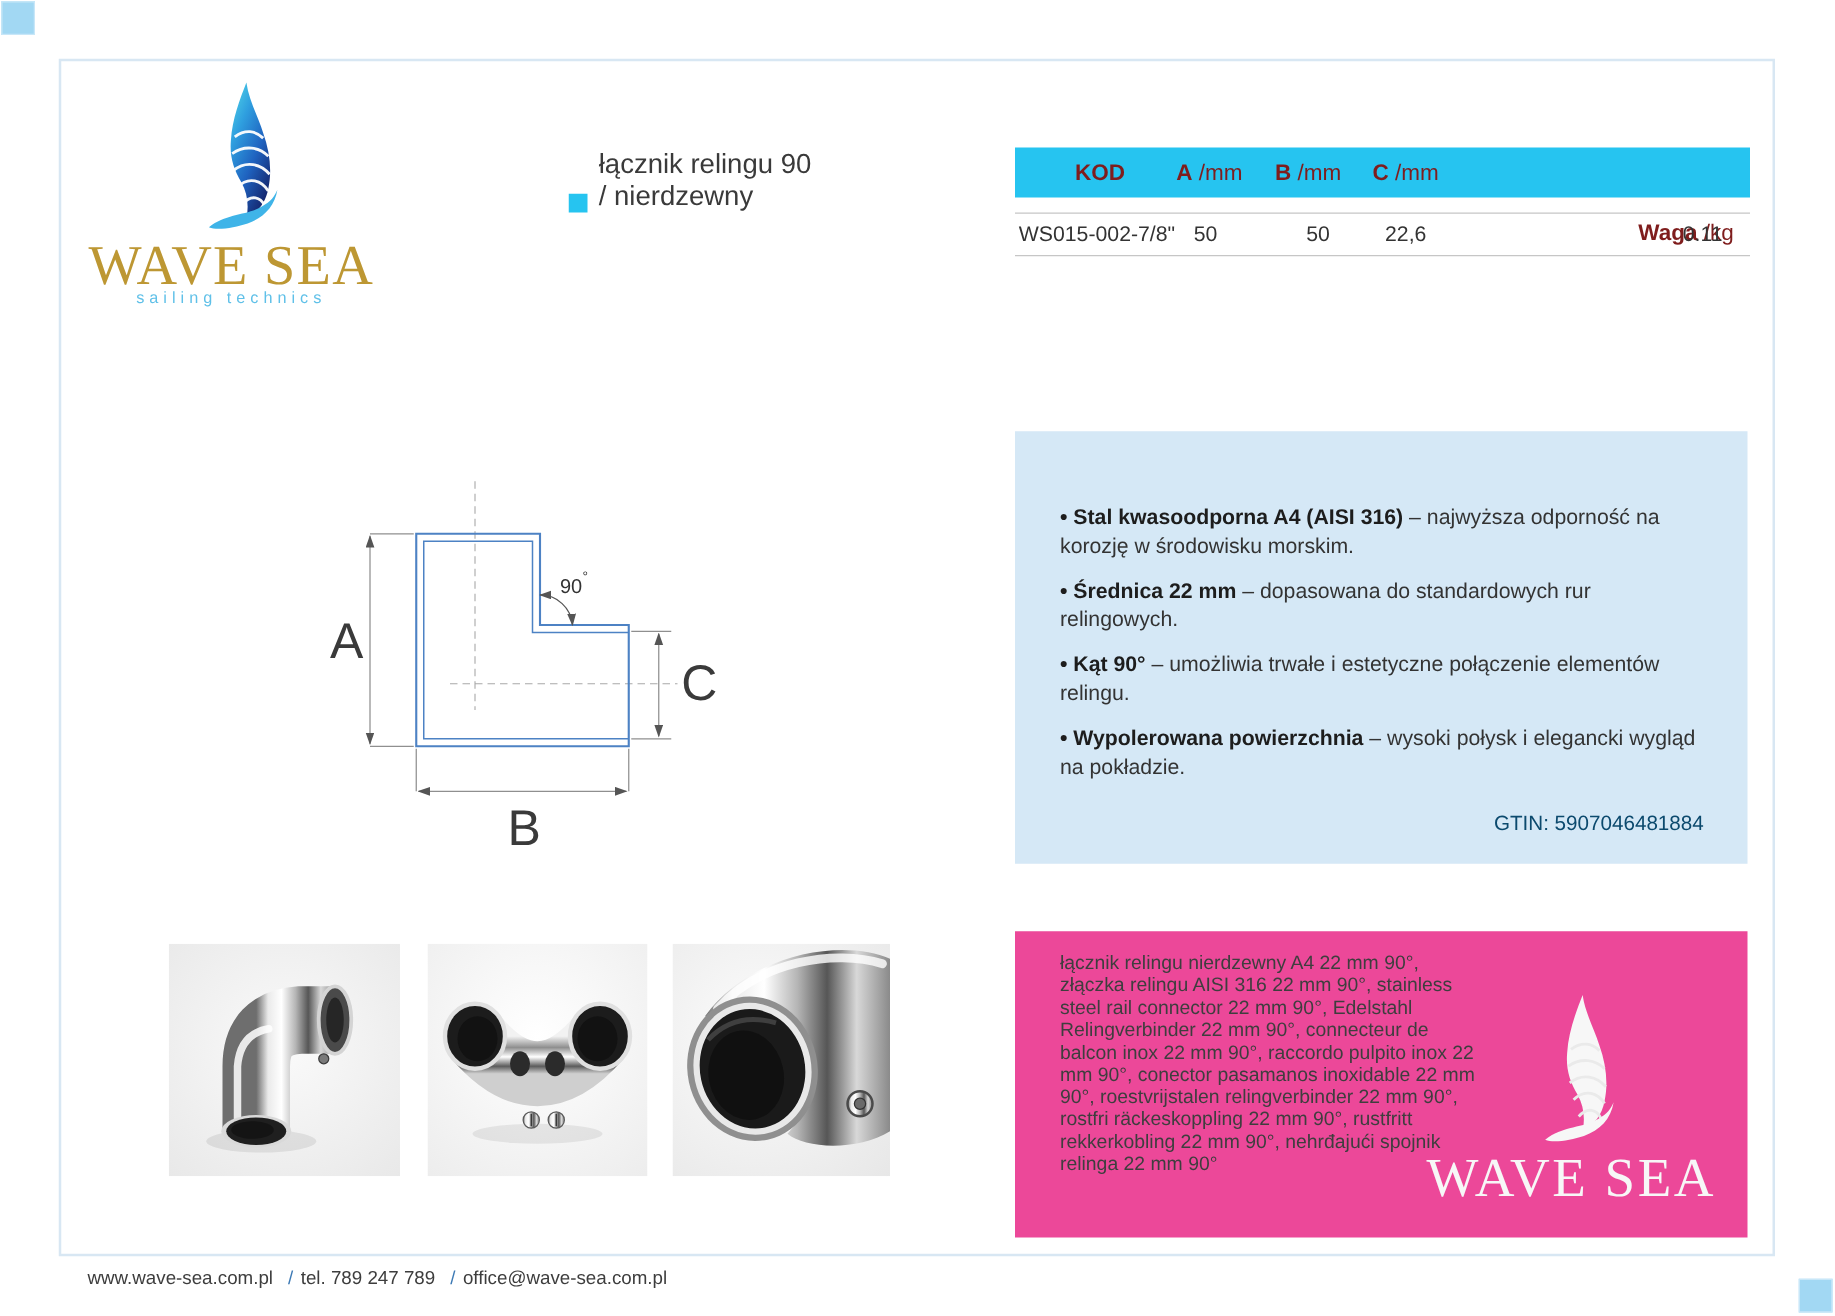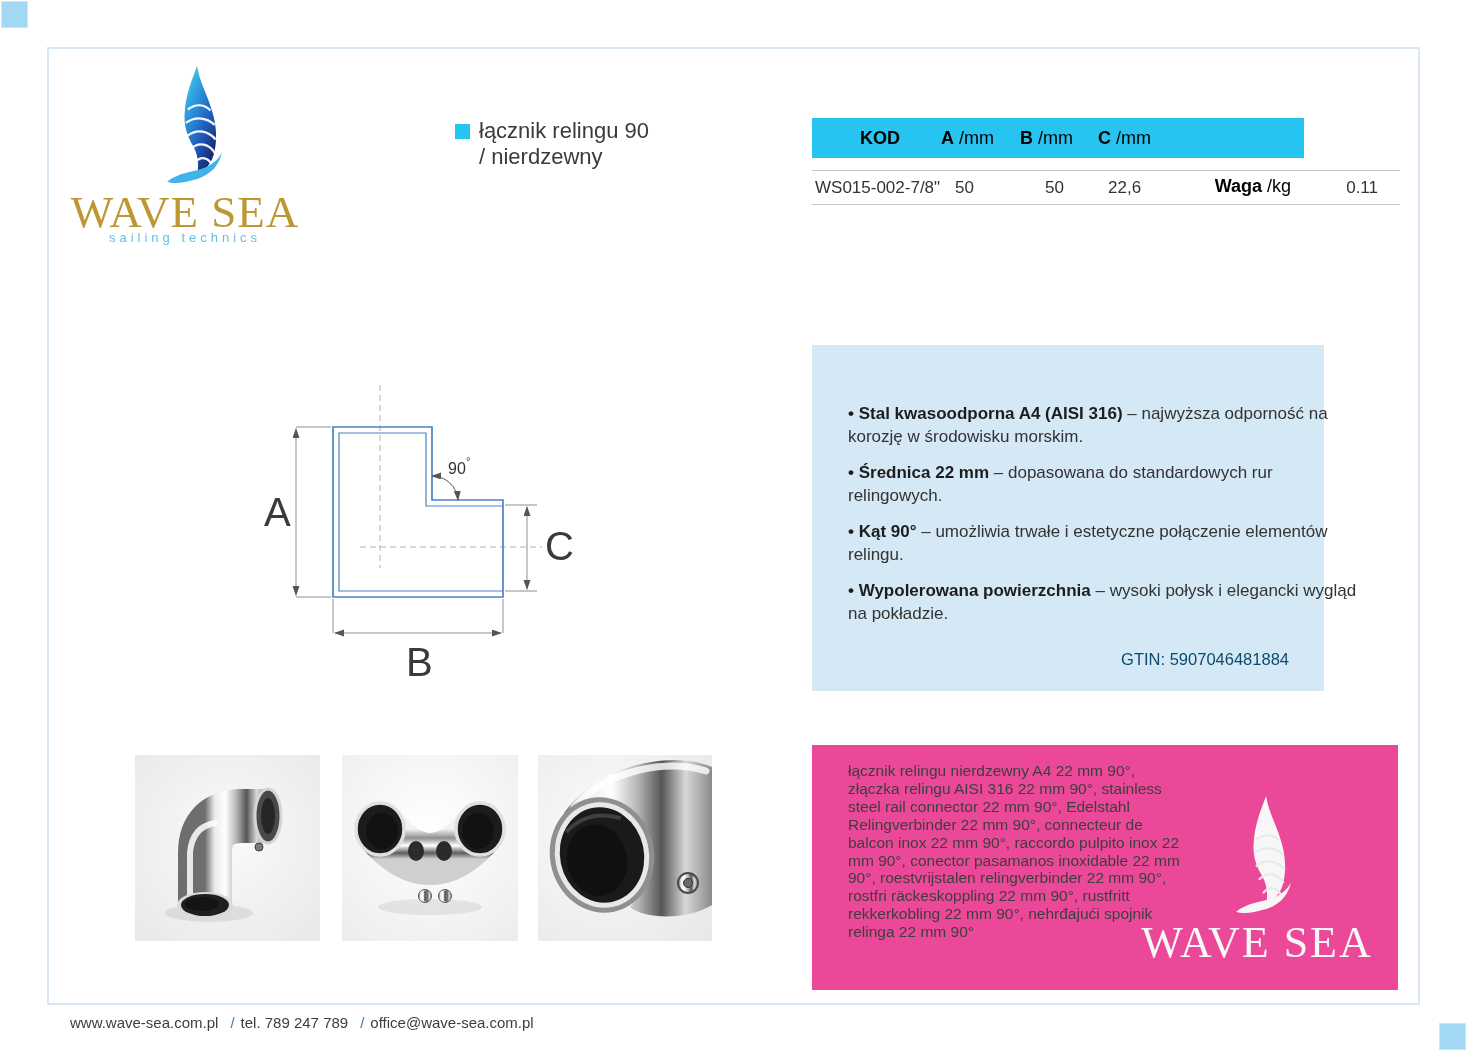--- a/index.html
+++ b/index.html
@@ -19,46 +19,46 @@
   
   #logo { left:70px; top:62px; width:230px; height:185px; }
   #logo-sail { position:absolute; left:86px; top:2px; }
   #logo-wordmark { position:absolute; left:0; top:124px; width:230px; text-align:center;
                    font-family:"Liberation Serif", serif; font-size:45px; font-weight:400;
                    color:#bd9733; letter-spacing:1px; white-space:nowrap; }
   #logo-tagline  { position:absolute; left:0; top:168px; width:230px; text-align:center;
                    font-size:13px; color:#5fc0e8; letter-spacing:4px; }
 
   
-  #title { left:455px; top:118px; display:flex; align-items:flex-start; }
+  #title { left:455px; top:118px; display:flex; align-items:flex-end; }
   #title-bullet { width:15px; height:15px; background:#26c4f0; margin-top:6px; }
   #title-text { margin-left:9px; font-size:22px; line-height:26px; color:#3a3a3a; }
 
   
-  #spec-header { left:812px; top:118px; width:492px; height:40px; background:#26c4f0; color:#000000; }
+  #spec-header { left:812px; top:118px; width:588px; height:40px; background:#26c4f0; color:#7f1d1d; }
   #spec-header span.cell { position:absolute; top:10px; font-size:18px; }
   .hd-b { font-weight:700; }
   .hd-u { font-weight:400;text-align:right; }
   #hd-kod  { left:30px; width:76px; text-align:center; font-weight:700; }
   #hd-a    { left:129px; }
   #hd-b    { left:208px; }
   #hd-c    { left:286px; }
   #hd-waga { right:13px;margin-top:48px; }
   .rule { left:812px; width:588px; height:1px; background:#c6c6c6; }
   #rule1 { top:170px; } #rule2 { top:204px; }
   #spec-row { left:812px; top:178px; width:588px; height:20px; font-size:17px; color:#333; }
   #spec-row span { position:absolute; top:0; }
   #rv-kod { left:3px; } #rv-a { left:143px; } #rv-b { left:233px; }
   #rv-c { left:296px; } #rv-waga { right:22px; }
 
   
   #drawing { left:230px; top:370px; }
 
   
-  #panel-features { left:812px; top:345px; width:512px; height:346px; background:#d5e8f6; }
+  #panel-features { left:812px; top:345px; width:586px; height:346px; background:#d5e8f6; }
   #features-list { position:absolute; left:36px; top:57px; width:516px; list-style:none; }
   #features-list li { font-size:17px; line-height:23px; color:#333; margin-bottom:13px; }
   #features-list .fb { font-weight:700; color:#1d1d1d; }
   #gtin { position:absolute; right:35px; top:305px; font-size:16.5px; color:#0c4a6e; }
 
   
   #panel-gray { left:812px; top:745px; width:586px; height:245px; background:#ec4899; overflow:hidden; }
   #translations { position:absolute; left:36px; top:17px; width:340px;
                   font-size:15.5px; line-height:17.9px; color:#3e3e3e; }
   #wm-sail { position:absolute; left:420px; top:46px; }

